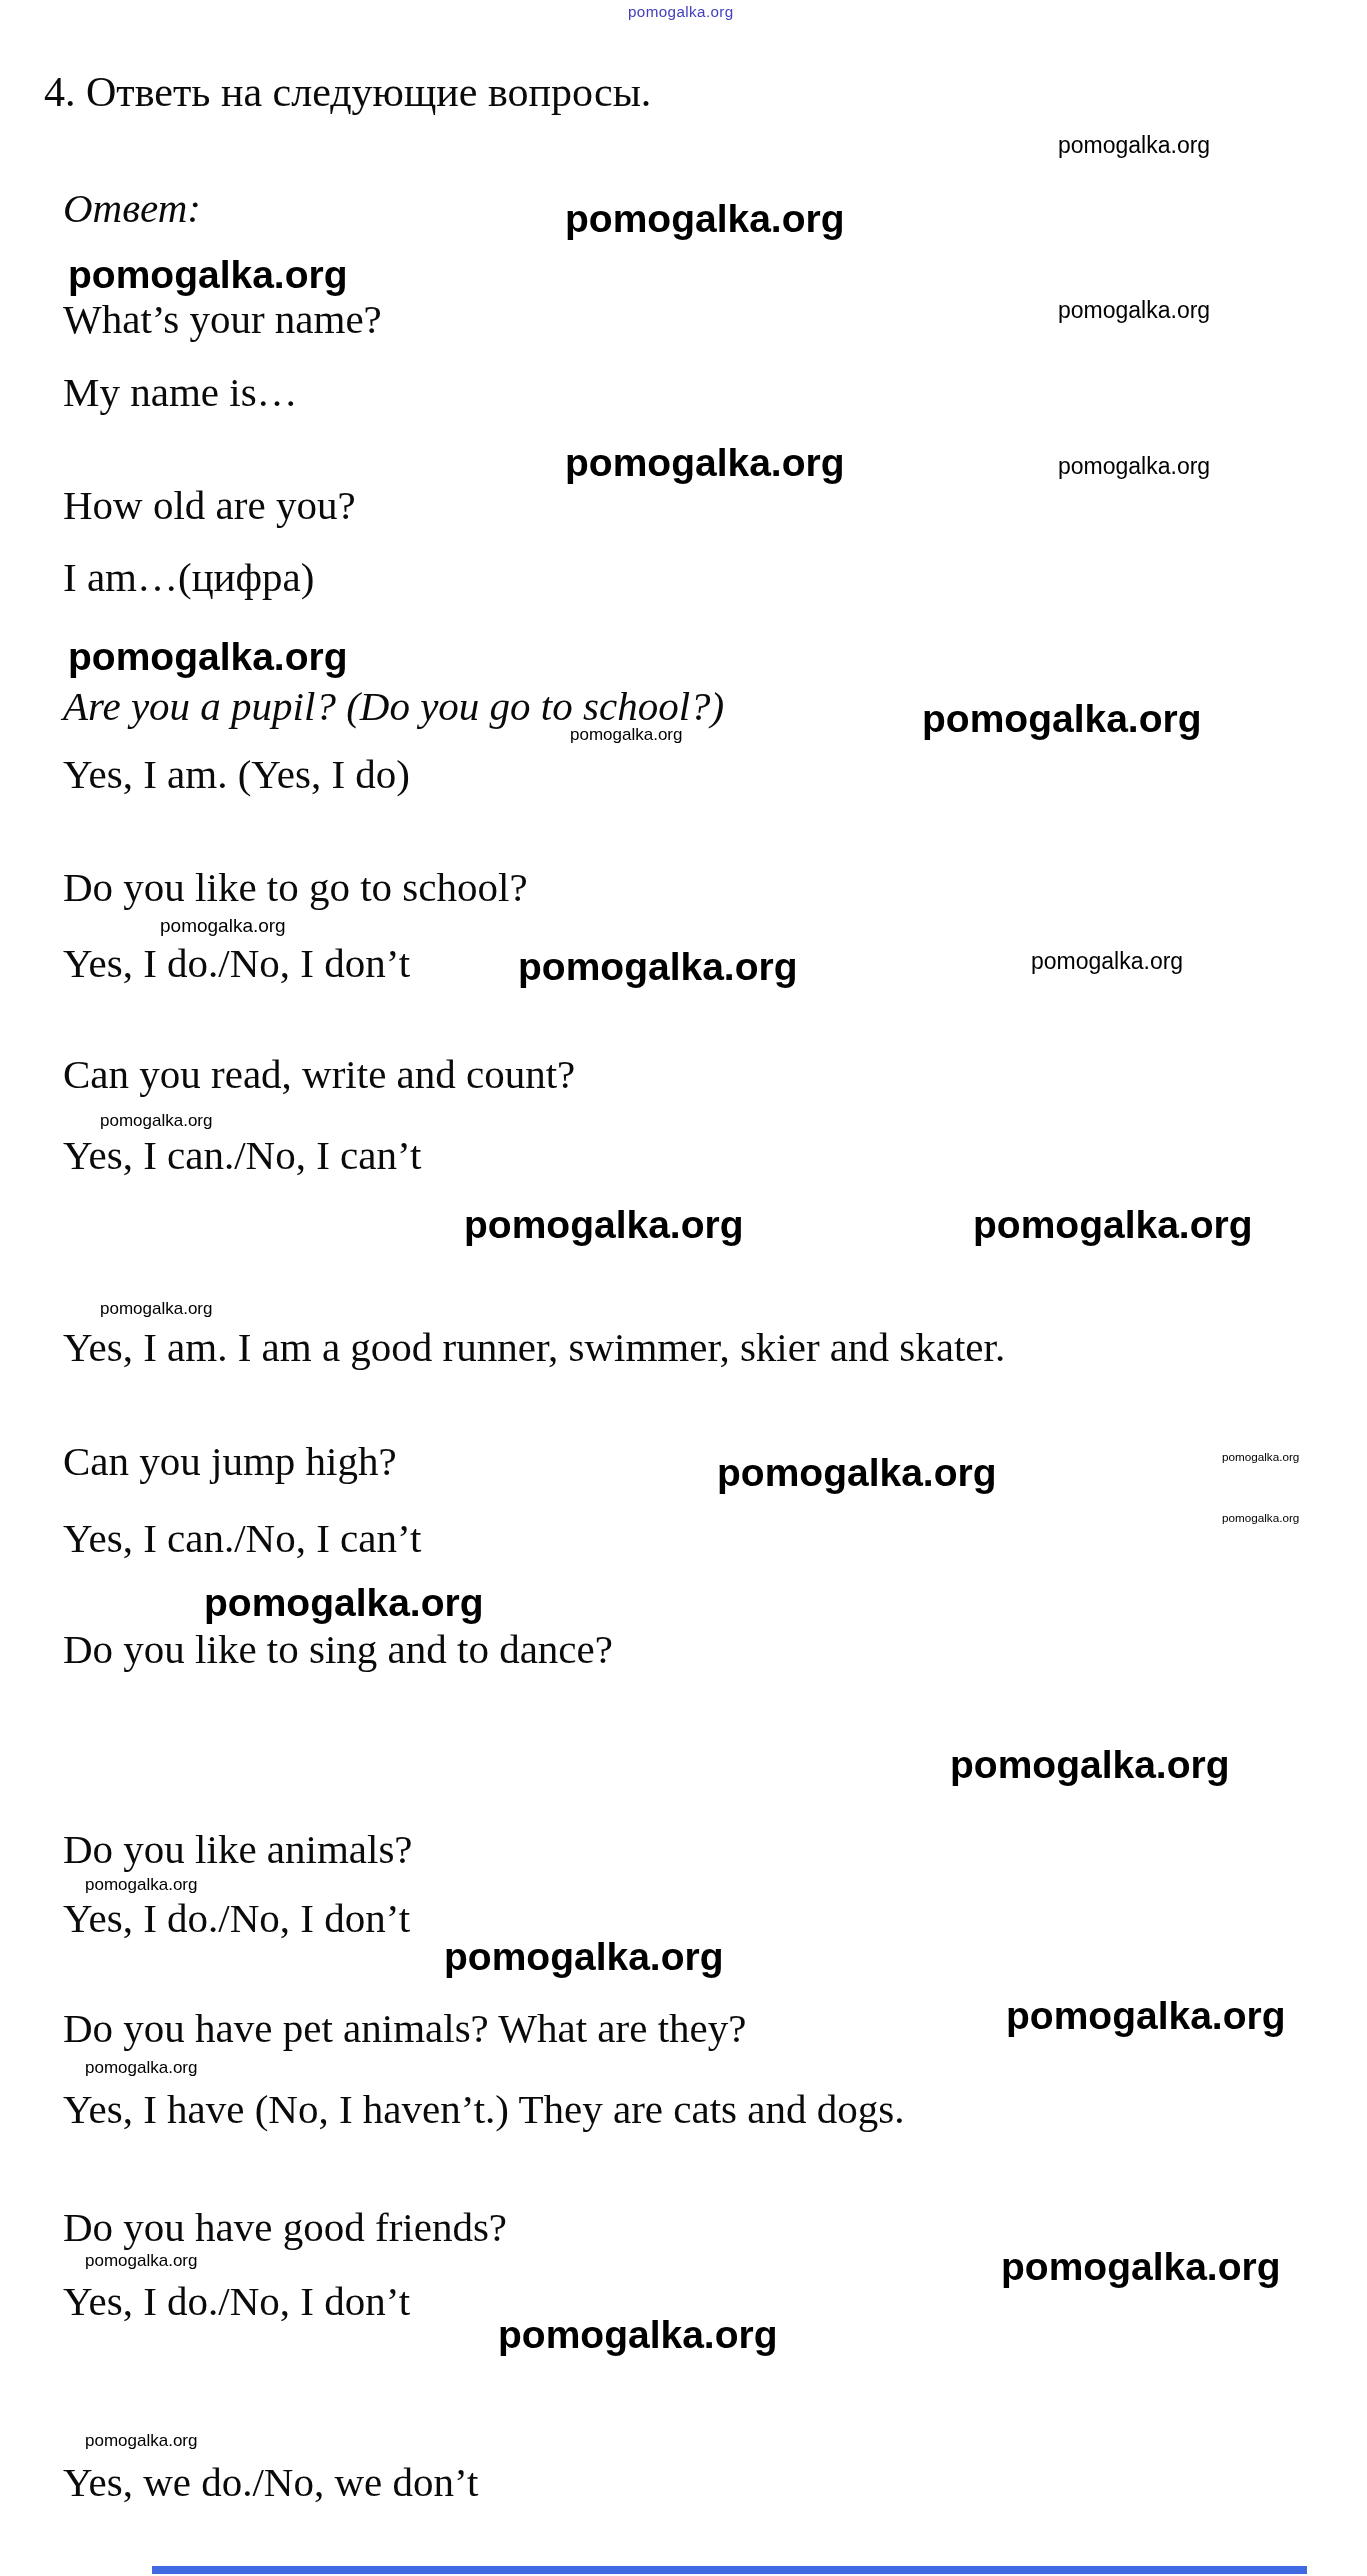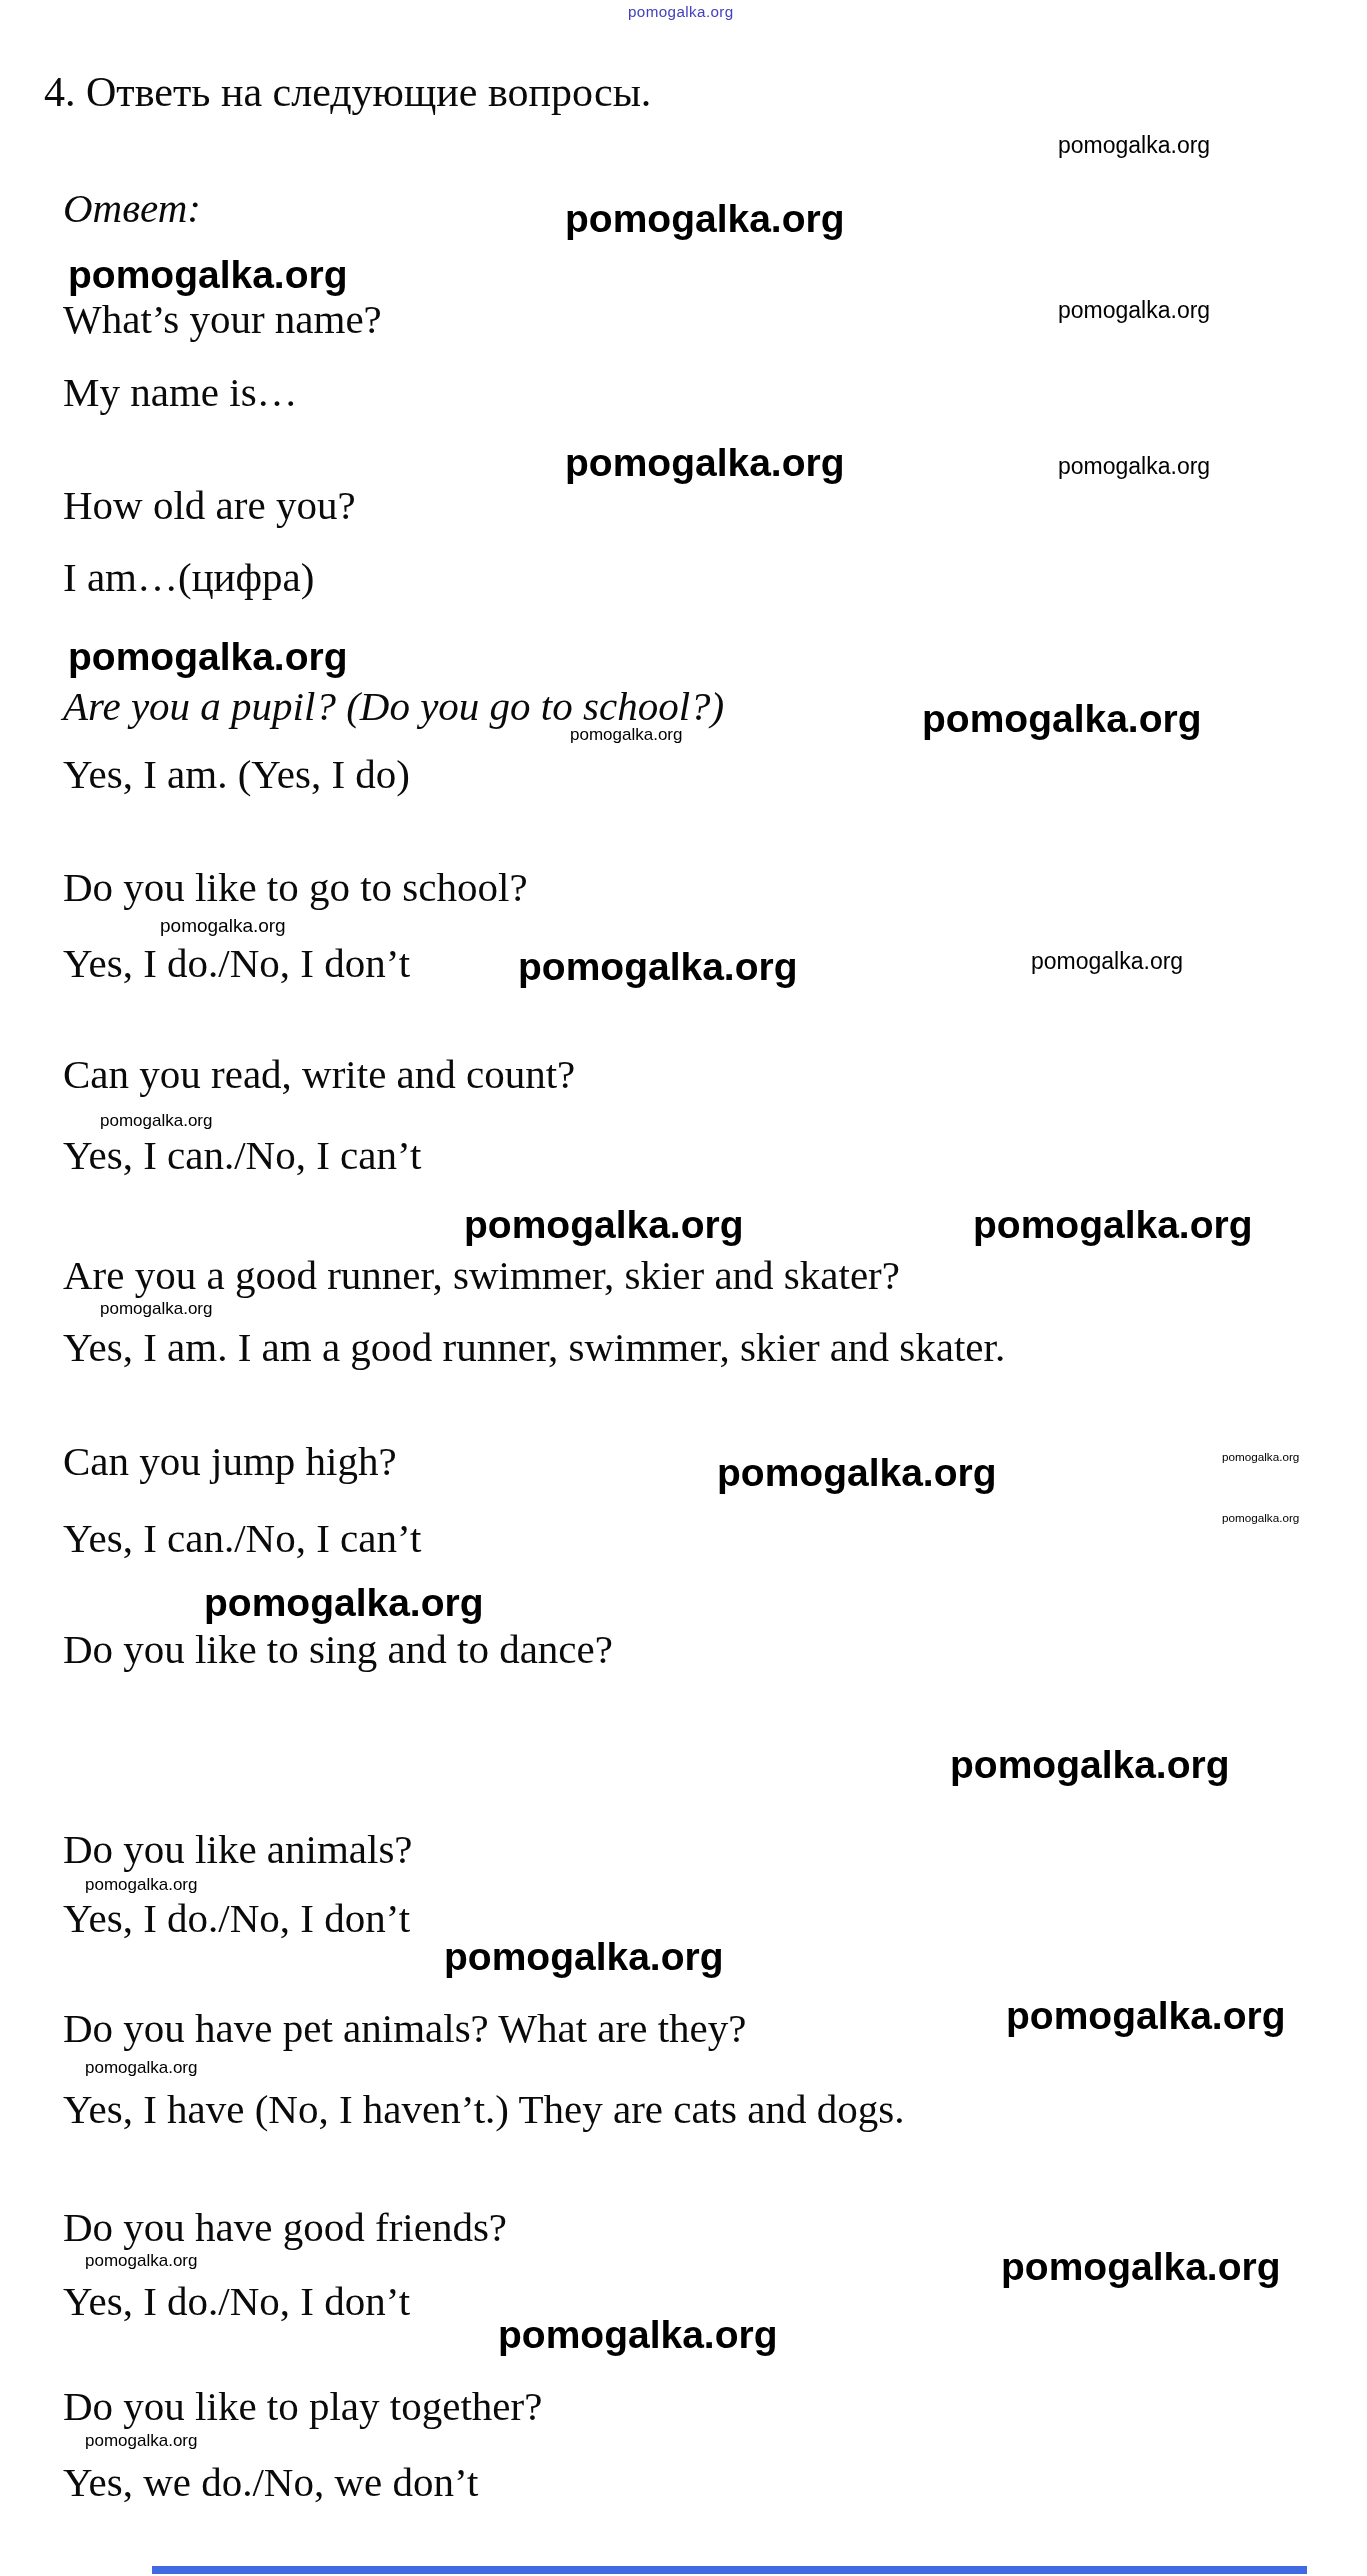--- a/index.html
+++ b/index.html
@@ -55,32 +55,30 @@
   <div class="tline" style="left:63px; top:296px;">What’s your name?</div>
   <div class="tline" style="left:63px; top:369px;">My name is…</div>
   <div class="tline" style="left:63px; top:482px;">How old are you?</div>
   <div class="tline" style="left:63px; top:554px;">I am…(цифра)</div>
   <div class="tline" style="left:63px; top:683px;font-style:italic;">Are you a pupil? (Do you go to school?)</div>
   <div class="tline" style="left:63px; top:751px;">Yes, I am. (Yes, I do)</div>
   <div class="tline" style="left:63px; top:864px;">Do you like to go to school?</div>
   <div class="tline" style="left:63px; top:940px;">Yes, I do./No, I don’t</div>
   <div class="tline" style="left:63px; top:1051px;">Can you read, write and count?</div>
   <div class="tline" style="left:63px; top:1132px;">Yes, I can./No, I can’t</div>
-  <div class="tline" style="left:63px; top:1252px;">Are you a good runner, swimmer, skier and skater?</div>
   <div class="tline" style="left:63px; top:1438px;">Can you jump high?</div>
   <div class="tline" style="left:63px; top:1324px;">Yes, I am. I am a good runner, swimmer, skier and skater.</div>
   <div class="tline" style="left:63px; top:1515px;">Yes, I can./No, I can’t</div>
   <div class="tline" style="left:63px; top:1626px;">Do you like to sing and to dance?</div>
   <div class="tline" style="left:63px; top:1826px;text-align:center;">Do you like animals?</div>
   <div class="tline" style="left:63px; top:1895px;">Yes, I do./No, I don’t</div>
   <div class="tline" style="left:63px; top:2086px;">Yes, I have (No, I haven’t.) They are cats and dogs.</div>
   <div class="tline" style="left:63px; top:2005px;">Do you have pet animals? What are they?</div>
   <div class="tline" style="left:63px; top:2204px;">Do you have good friends?</div>
   <div class="tline" style="left:63px; top:2278px;">Yes, I do./No, I don’t</div>
-  <div class="tline" style="left:63px; top:2383px;">Do you like to play together?</div>
   <div class="tline" style="left:63px; top:2459px;">Yes, we do./No, we don’t</div>
 
   <span class="wm wm-md" style="left:1058px; top:134px;">pomogalka.org</span>
   <span class="wm wm-xl" style="left:565px;  top:199px;">pomogalka.org</span>
   <span class="wm wm-xl" style="left:68px;   top:255px;">pomogalka.org</span>
   <span class="wm wm-md" style="left:1058px; top:299px;">pomogalka.org</span>
   <span class="wm wm-xl" style="left:565px;  top:443px;">pomogalka.org</span>
   <span class="wm wm-md" style="left:1058px; top:455px;">pomogalka.org</span>
   <span class="wm wm-xl" style="left:68px;   top:637px;">pomogalka.org</span>
   <span class="wm wm-xs" style="left:570px;  top:726px;">pomogalka.org</span>

